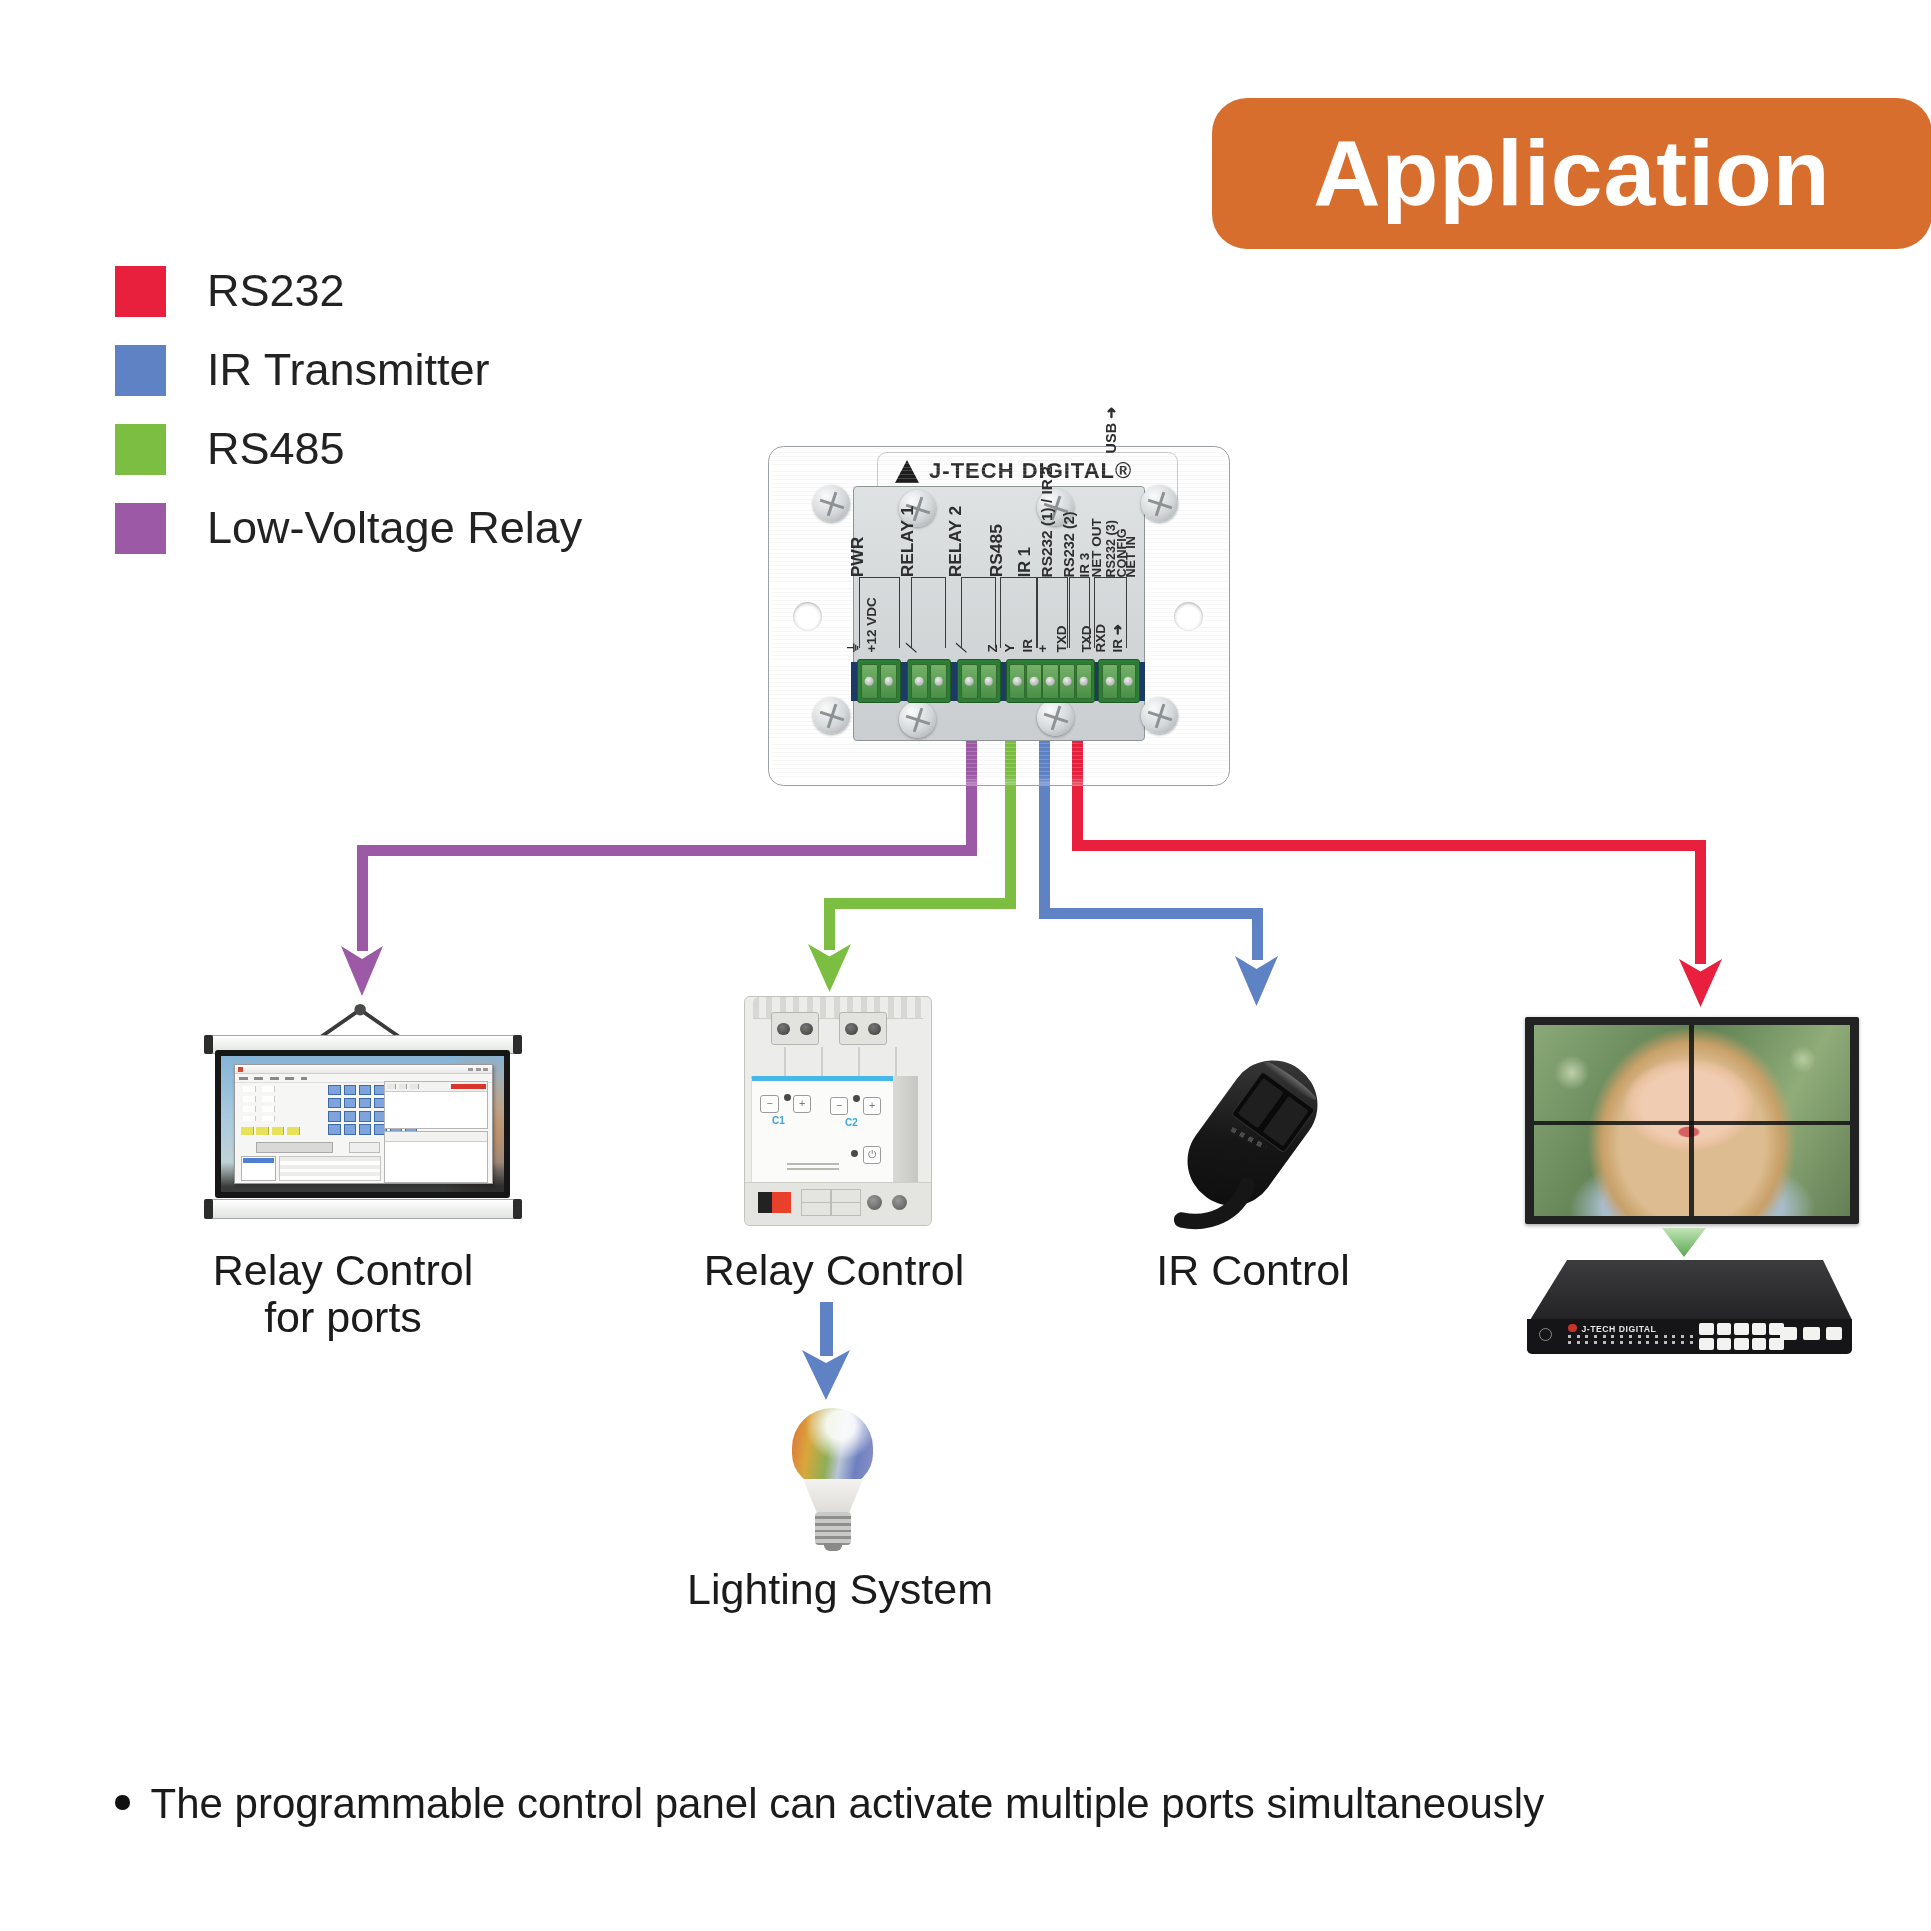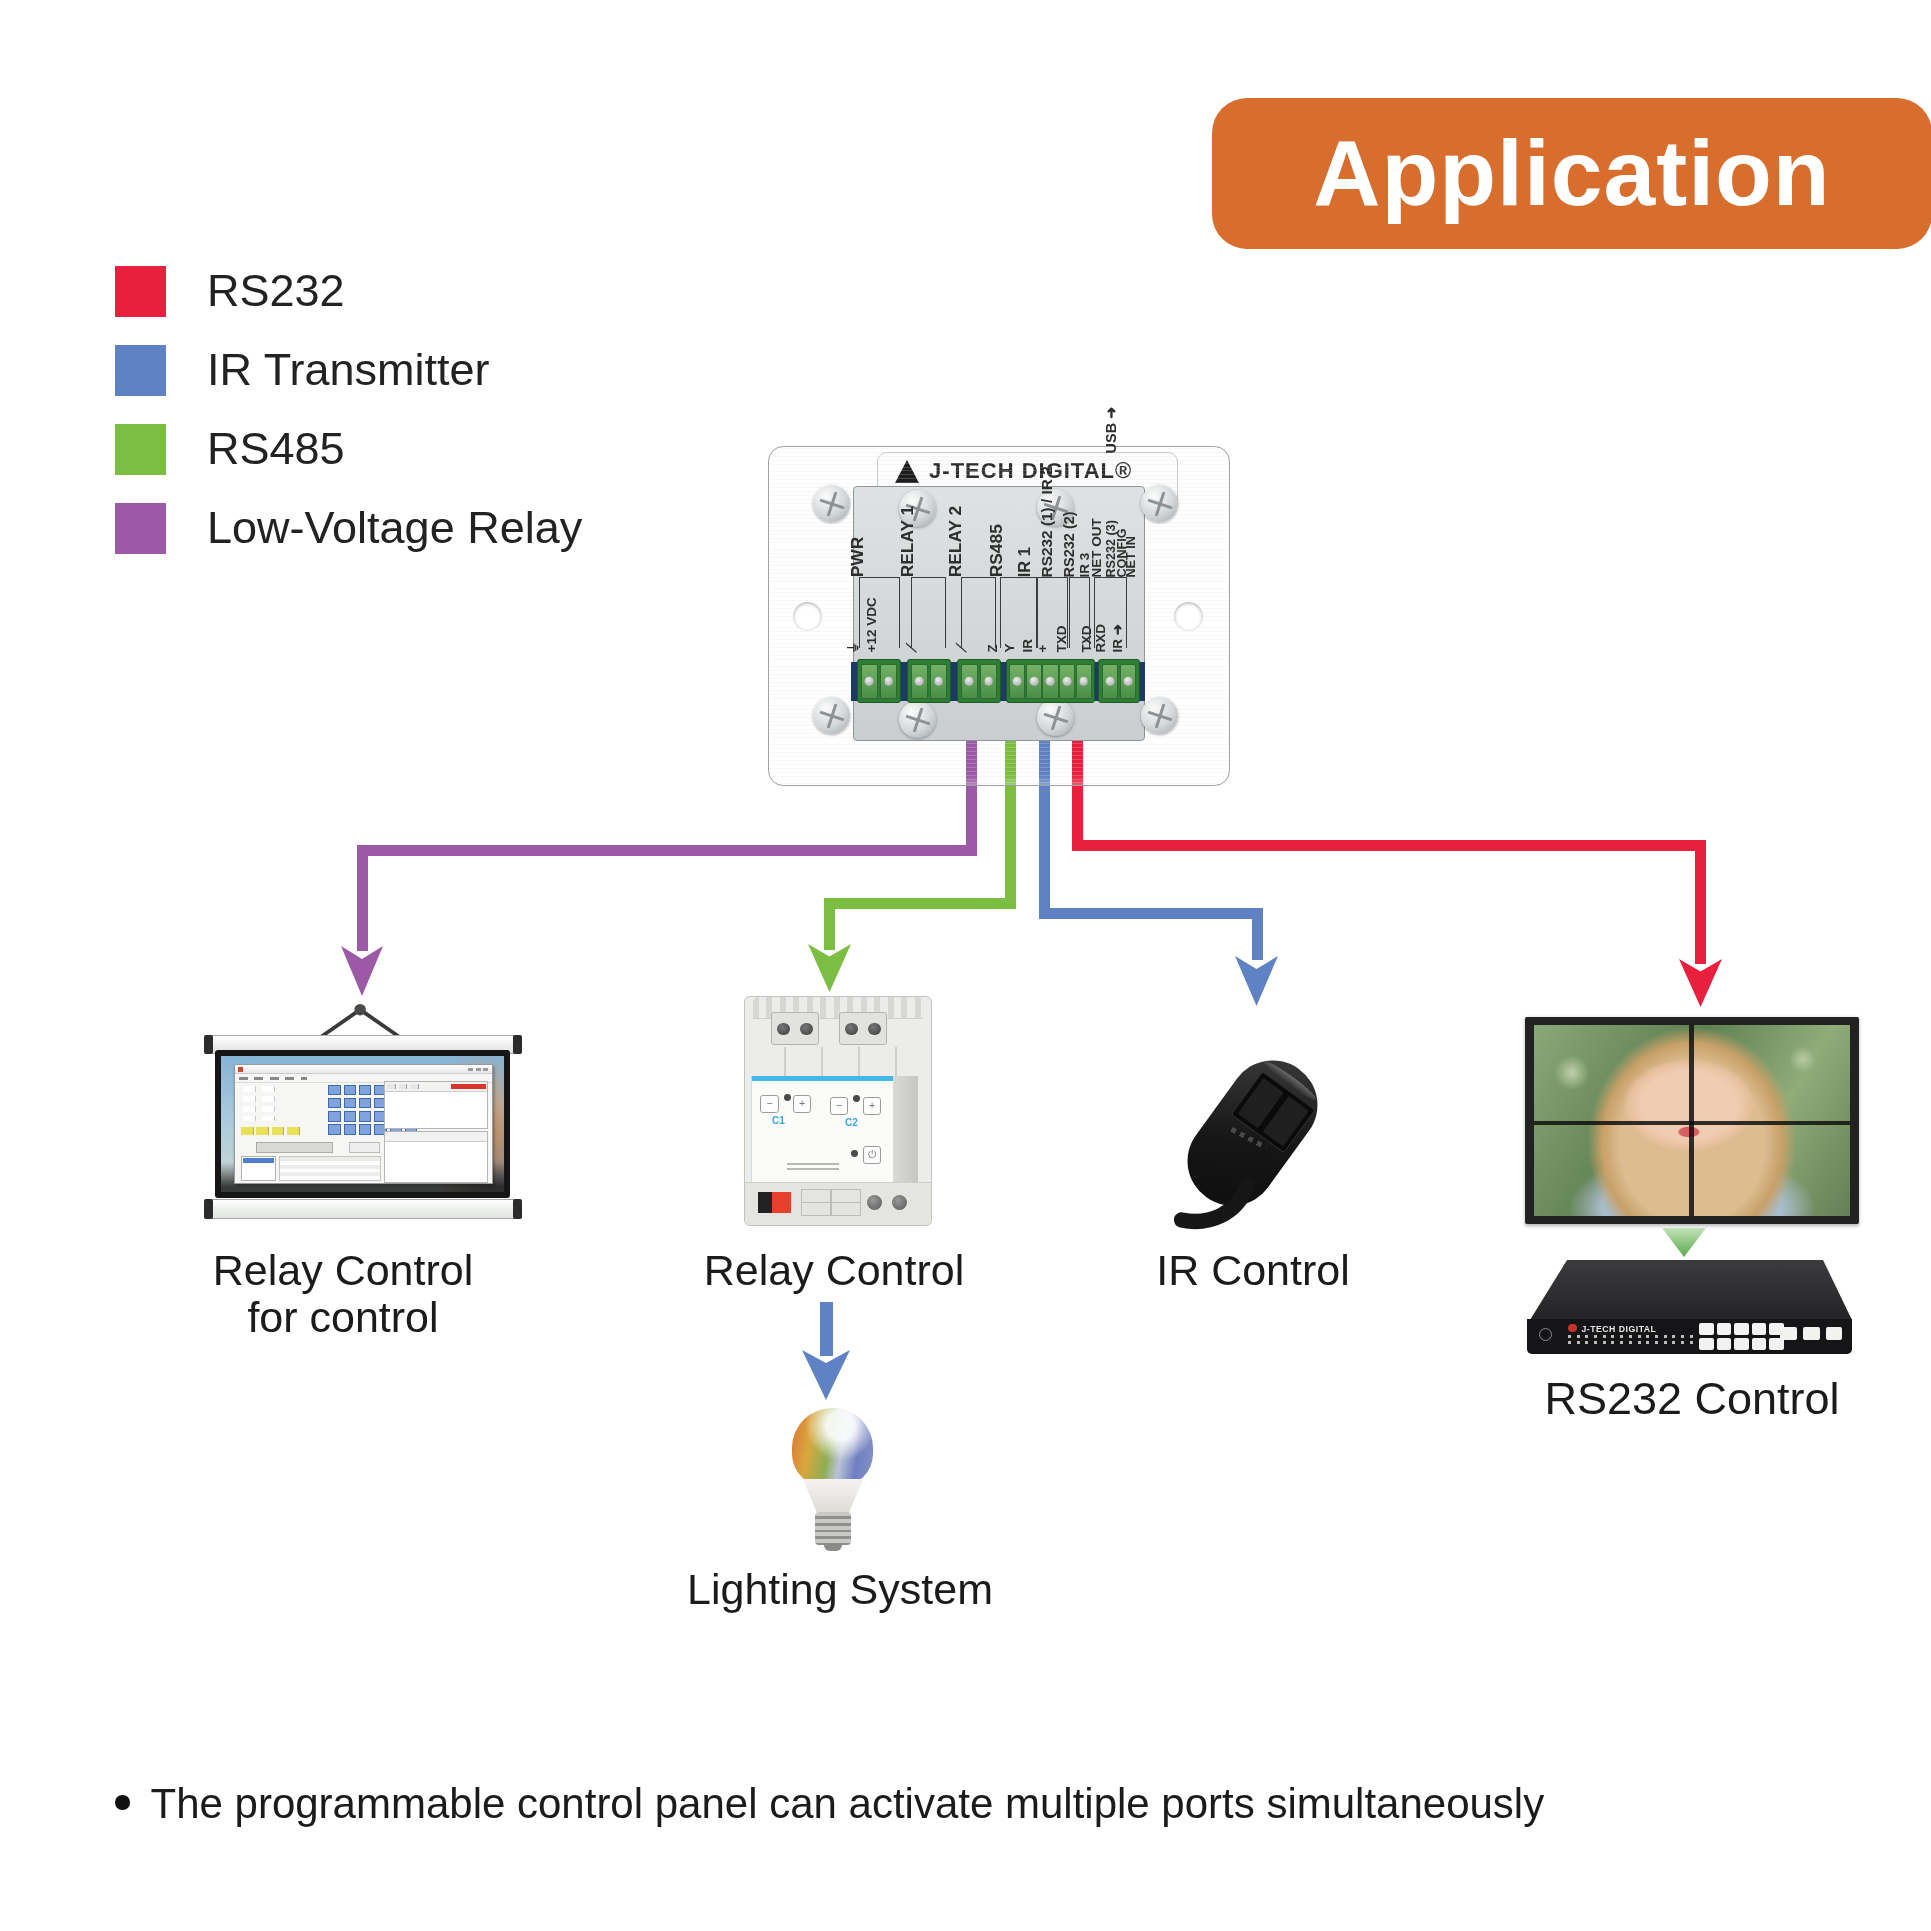--- a/index.html
+++ b/index.html
@@ -376,21 +376,21 @@
         <div class="ui-form"></div>
       </div>
     </div>
   </div>
   <div class="scr-bar" style="left:189px;top:1199px;width:316px;height:18.3px;">
     <i class="scr-cap" style="left:-1px;"></i>
       <i class="scr-cap" style="right:-1px;"></i>
   </div>
   <div class="cap" style="left:135px;top:1247px;width:386px;">
     <div>Relay Control</div>
-    <div>for control</div>
+    <div>for ports</div>
   </div>
 
   <div class="din">
     <div class="din-comb"></div>
     <div class="din-term" style="left:26px;">
         <i></i>
         <i></i>
       </div>
     <div class="din-term" style="left:94px;">
         <i></i>
@@ -476,22 +476,19 @@
         <b></b>
         <b></b>
         <b></b>
       </div>
     <div id="swbtns3">
         <b></b>
         <b></b>
         <b></b>
       </div>
   </div>
-  <div class="cap" style="left:1484px;top:1375px;width:386px;font-size:45px;">
-    <div>RS232 Control</div>
-  </div>
 
   <div class="foot">
     <span>The programmable control panel can activate multiple ports simultaneously</span>
   </div>
 
 </div>
 
 
 </body></html>

